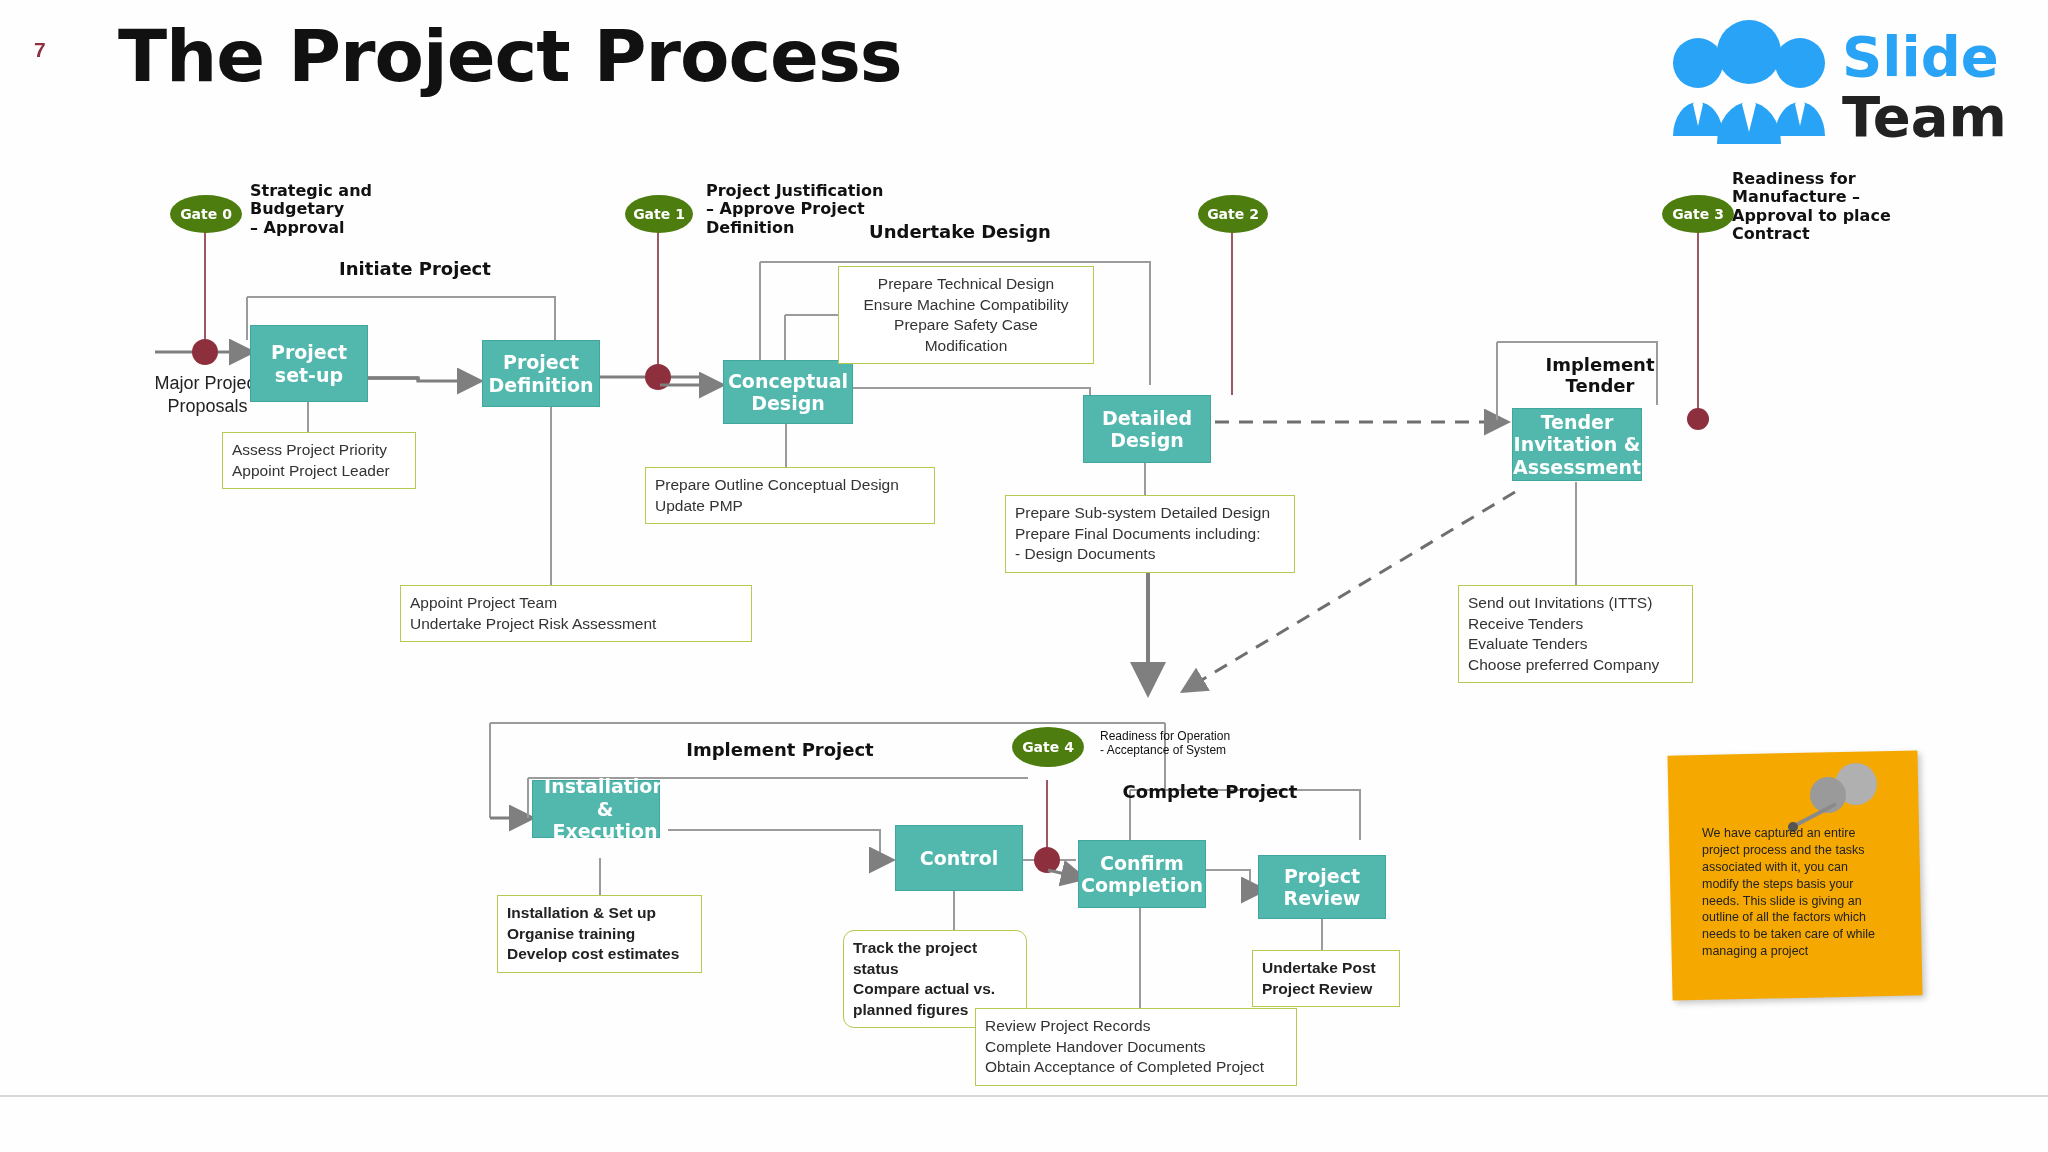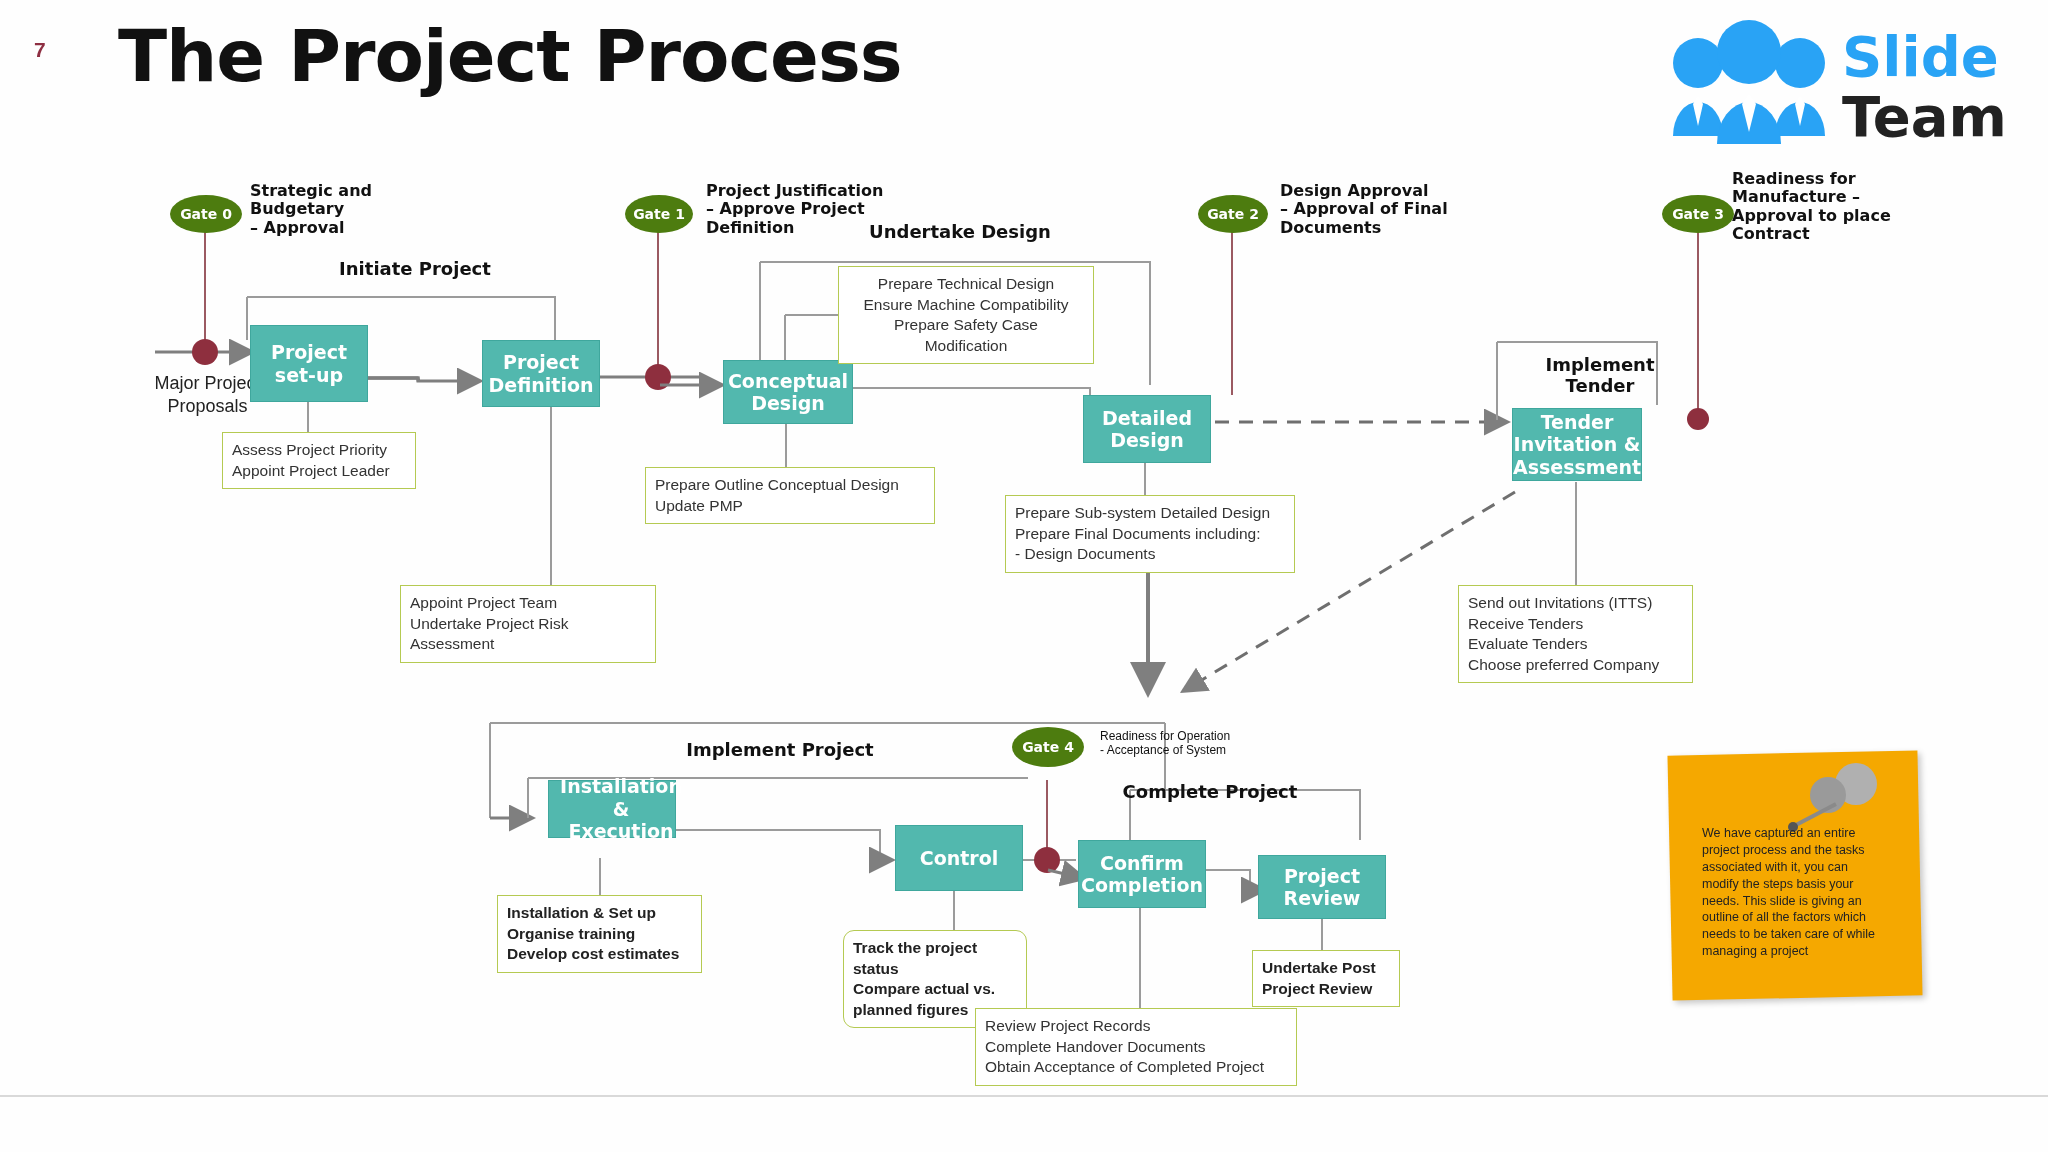--- a/index.html
+++ b/index.html
@@ -220,23 +220,20 @@
   <div class="abs gate-label" style="left:250px; top:182px; width:220px;">Strategic and
 Budgetary
 – Approval</div>
 
   <div class="abs gate" style="left:625px; top:195px; width:68px; height:38px;">Gate 1</div>
   <div class="abs gate-label" style="left:706px; top:182px; width:230px;">Project Justification
 – Approve Project
 Definition</div>
 
   <div class="abs gate" style="left:1198px; top:195px; width:70px; height:38px;">Gate 2</div>
-  <div class="abs gate-label" style="left:1280px; top:182px; width:240px;">Design Approval
-– Approval of Final
-Documents</div>
 
   <div class="abs gate" style="left:1662px; top:195px; width:72px; height:38px;">Gate 3</div>
   <div class="abs gate-label" style="left:1732px; top:170px; width:250px;">Readiness for
 Manufacture       –
 Approval to place
 Contract</div>
 
   <div class="abs gate" style="left:1012px; top:727px; width:72px; height:40px;">Gate 4</div>
   <div class="abs gate-label" style="left:1100px; top:730px; width:300px; font-size:12px; font-weight:normal; font-family:'Liberation Sans',sans-serif;">Readiness for Operation
 - Acceptance of System</div>
@@ -255,32 +252,32 @@
 set-up</div>
   <div class="abs process" style="left:482px; top:340px; width:118px; height:67px;">Project
 Definition</div>
   <div class="abs process" style="left:723px; top:360px; width:130px; height:64px;">Conceptual
 Design</div>
   <div class="abs process" style="left:1083px; top:395px; width:128px; height:68px;">Detailed
 Design</div>
   <div class="abs process" style="left:1512px; top:408px; width:130px; height:73px;">Tender
 Invitation &amp;
 Assessment</div>
-  <div class="abs process" style="left:548px; top:780px; width:128px; height:58px;padding-left:18px;">Installation
+  <div class="abs process" style="left:532px; top:780px; width:128px; height:58px;padding-left:18px;">Installation
 &amp;
 Execution</div>
   <div class="abs process" style="left:895px; top:825px; width:128px; height:66px;">Control</div>
   <div class="abs process" style="left:1078px; top:840px; width:128px; height:68px;">Confirm
 Completion</div>
   <div class="abs process" style="left:1258px; top:855px; width:128px; height:64px;">Project
 Review</div>
 
   <div class="abs task-box" style="left:213px; top:432px; width:194px;margin-left:9px;">Assess Project Priority
 Appoint Project Leader</div>
-  <div class="abs task-box" style="left:400px; top:585px; width:256px;">Appoint Project Team
+  <div class="abs task-box" style="left:400px; top:585px; width:352px;">Appoint Project Team
 Undertake Project Risk Assessment</div>
   <div class="abs task-box" style="left:838px; top:266px; width:256px; text-align:center;">Prepare Technical Design
 Ensure Machine Compatibility
 Prepare Safety Case
 Modification</div>
   <div class="abs task-box" style="left:1005px; top:495px; width:290px;">Prepare Sub-system Detailed Design
 Prepare Final Documents including:
 - Design Documents</div>
   <div class="abs task-box" style="left:645px; top:467px; width:290px;">Prepare Outline Conceptual Design
 Update PMP</div>

